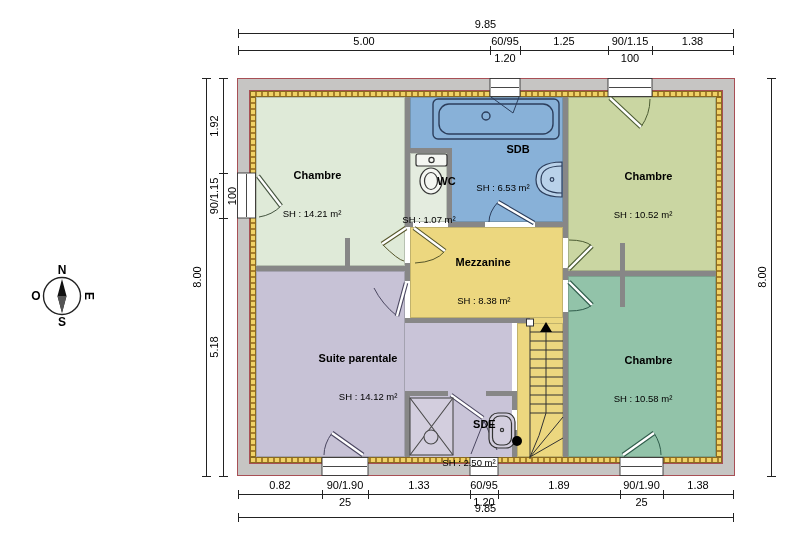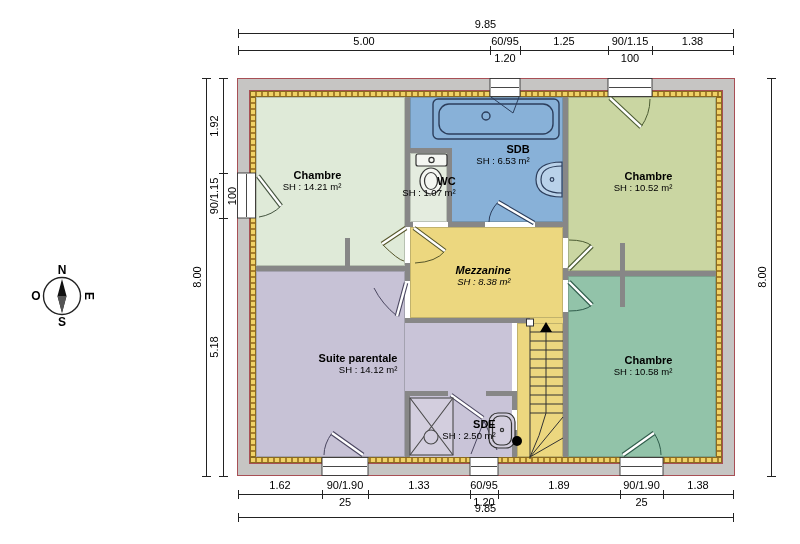--- a/index.html
+++ b/index.html
@@ -6,21 +6,21 @@
   .screen{position:relative;width:800px;height:544px;background:#fff;overflow:hidden;
           font-family:"Liberation Sans",sans-serif;color:#000;}
   .abs{position:absolute;}
   .room{position:absolute;box-shadow:inset 0 0 0 1px rgba(40,50,40,.22);}
   .wall{position:absolute;background:#878787;}
   .dim-line{position:absolute;background:#222;}
   .dim-tick{position:absolute;background:#222;}
   .dim-label{position:absolute;font-size:11px;line-height:11px;white-space:nowrap;color:#000;}
   .room-label{position:absolute;text-align:right;transform:translateX(-50%);white-space:nowrap;}
   .room-name{font-size:11px;font-weight:bold;line-height:12px;}
-  .room-area{font-size:9.5px;line-height:12px;}
+  .room-area{font-size:9.5px;line-height:12px;margin-top:27px;}
   .compass-letter{position:absolute;font-size:12px;font-weight:bold;transform:translate(-50%,-50%);}
   .compass-letter.rot{transform:translate(-50%,-50%) rotate(90deg);}
   .insu{position:absolute;border:1px solid #8a6a1f;box-sizing:border-box;}
   .insu.h{background:repeating-linear-gradient(90deg,#f0d266 0 4px,#a87f2c 4px 6px);}
   .insu.v{background:repeating-linear-gradient(0deg,#f0d266 0 4px,#a87f2c 4px 6px);}
   svg{position:absolute;left:0;top:0;}
 </style>
 </head>
 <body>
 
@@ -202,21 +202,21 @@
         <div class="room-area">SH : 6.53 m²</div>
       </div>
       <div class="room-label" style="left: 429px; top: 175px;">
         <div class="room-name">WC</div>
         <div class="room-area">SH : 1.07 m²</div>
       </div>
       <div class="room-label" style="left: 643px; top: 170px;">
         <div class="room-name">Chambre</div>
         <div class="room-area">SH : 10.52 m²</div>
       </div>
-      <div class="room-label" style="left: 483px; top: 264px; font-style: italic;">
+      <div class="room-label" style="left: 483px; top: 256px;">
         <div class="room-name">Mezzanine</div>
         <div class="room-area">SH : 8.38 m²</div>
       </div>
       <div class="room-label" style="left: 358px; top: 352px;">
         <div class="room-name">Suite parentale</div>
         <div class="room-area">SH : 14.12 m²</div>
       </div>
       <div class="room-label" style="left: 469px; top: 418px;">
         <div class="room-name">SDE</div>
         <div class="room-area">SH : 2.50 m²</div>
@@ -261,21 +261,21 @@
       <div class="dim-tick" style="left: 652px; top: 46px; width: 1px; height: 9px;"></div>
       <div class="dim-label" style="left: 630px; top: 47px; transform: translate(-50%, -100%);">90/1.15</div>
       <div class="dim-label" style="left: 630px; top: 53px; transform: translate(-50%, 0px);">100</div>
       <div class="dim-line" style="left: 652px; top: 50px; width: 81px; height: 1px;"></div>
       <div class="dim-tick" style="left: 652px; top: 46px; width: 1px; height: 9px;"></div>
       <div class="dim-tick" style="left: 733px; top: 46px; width: 1px; height: 9px;"></div>
       <div class="dim-label" style="left: 692.5px; top: 47px; transform: translate(-50%, -100%);">1.38</div>
       <div class="dim-line" style="left: 238px; top: 494px; width: 84px; height: 1px;"></div>
       <div class="dim-tick" style="left: 238px; top: 490px; width: 1px; height: 9px;"></div>
       <div class="dim-tick" style="left: 322px; top: 490px; width: 1px; height: 9px;"></div>
-      <div class="dim-label" style="left: 280px; top: 491px; transform: translate(-50%, -100%);">1.62</div>
+      <div class="dim-label" style="left: 280px; top: 491px; transform: translate(-50%, -100%);">0.82</div>
       <div class="dim-line" style="left: 322px; top: 494px; width: 46px; height: 1px;"></div>
       <div class="dim-tick" style="left: 322px; top: 490px; width: 1px; height: 9px;"></div>
       <div class="dim-tick" style="left: 368px; top: 490px; width: 1px; height: 9px;"></div>
       <div class="dim-label" style="left: 345px; top: 491px; transform: translate(-50%, -100%);">90/1.90</div>
       <div class="dim-label" style="left: 345px; top: 497px; transform: translate(-50%, 0px);">25</div>
       <div class="dim-line" style="left: 368px; top: 494px; width: 102px; height: 1px;"></div>
       <div class="dim-tick" style="left: 368px; top: 490px; width: 1px; height: 9px;"></div>
       <div class="dim-tick" style="left: 470px; top: 490px; width: 1px; height: 9px;"></div>
       <div class="dim-label" style="left: 419px; top: 491px; transform: translate(-50%, -100%);">1.33</div>
       <div class="dim-line" style="left: 470px; top: 494px; width: 28px; height: 1px;"></div>

